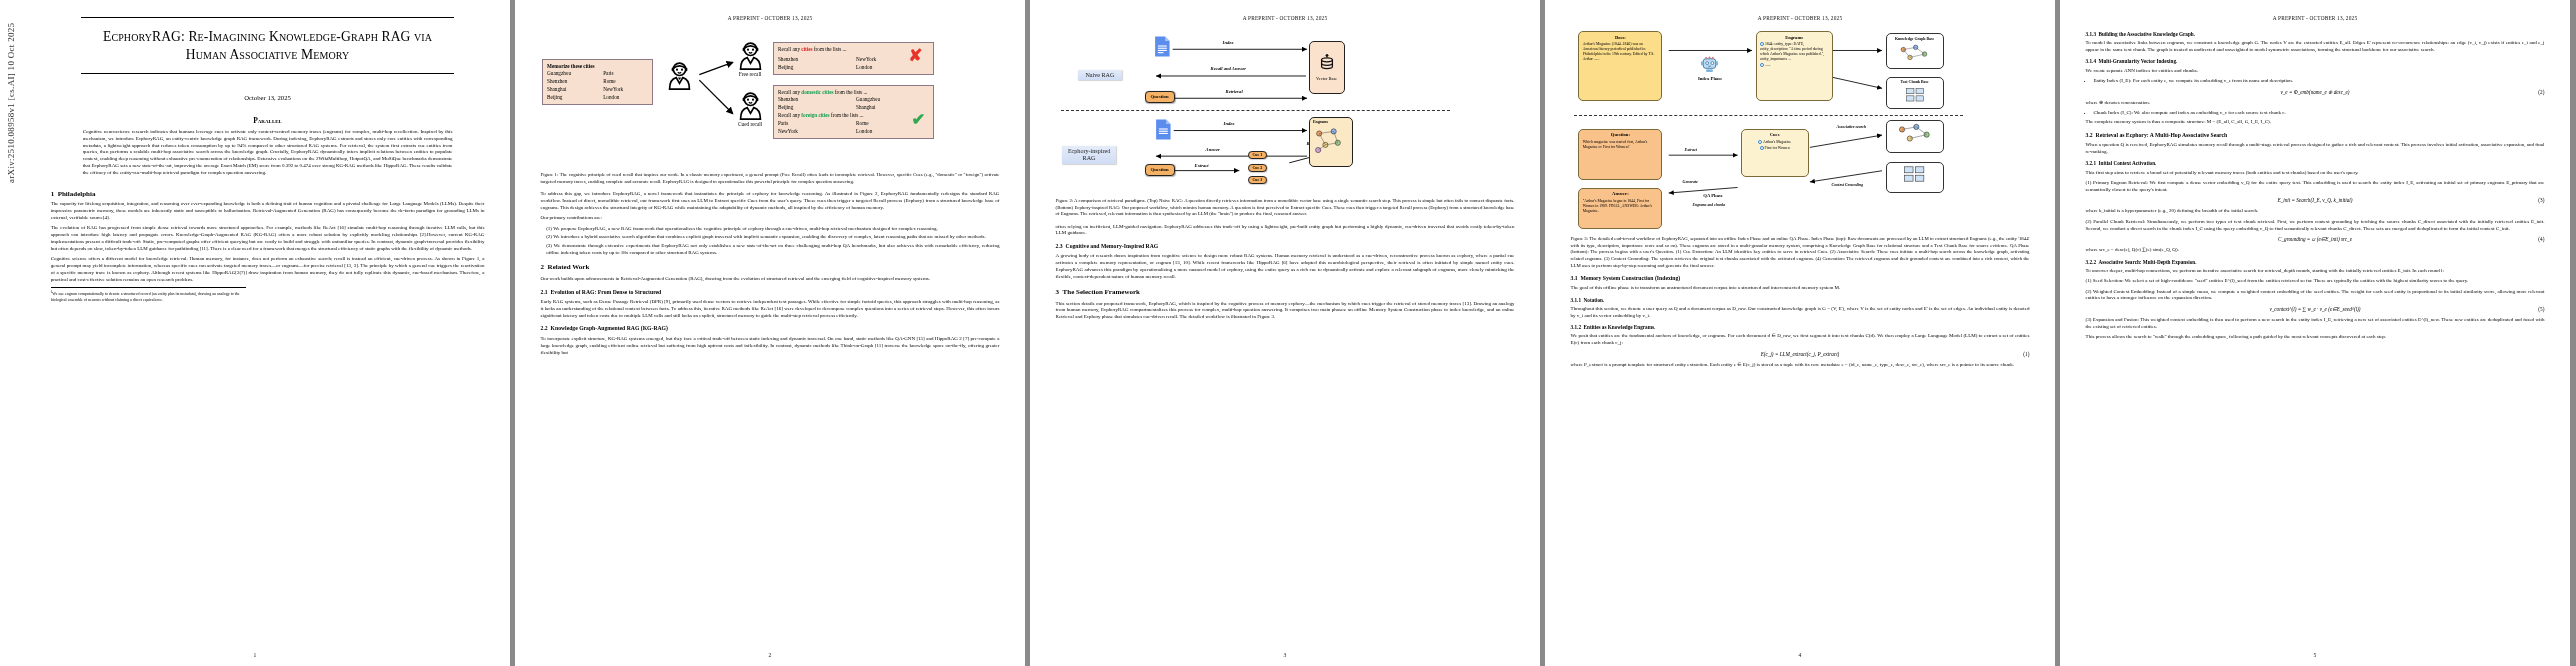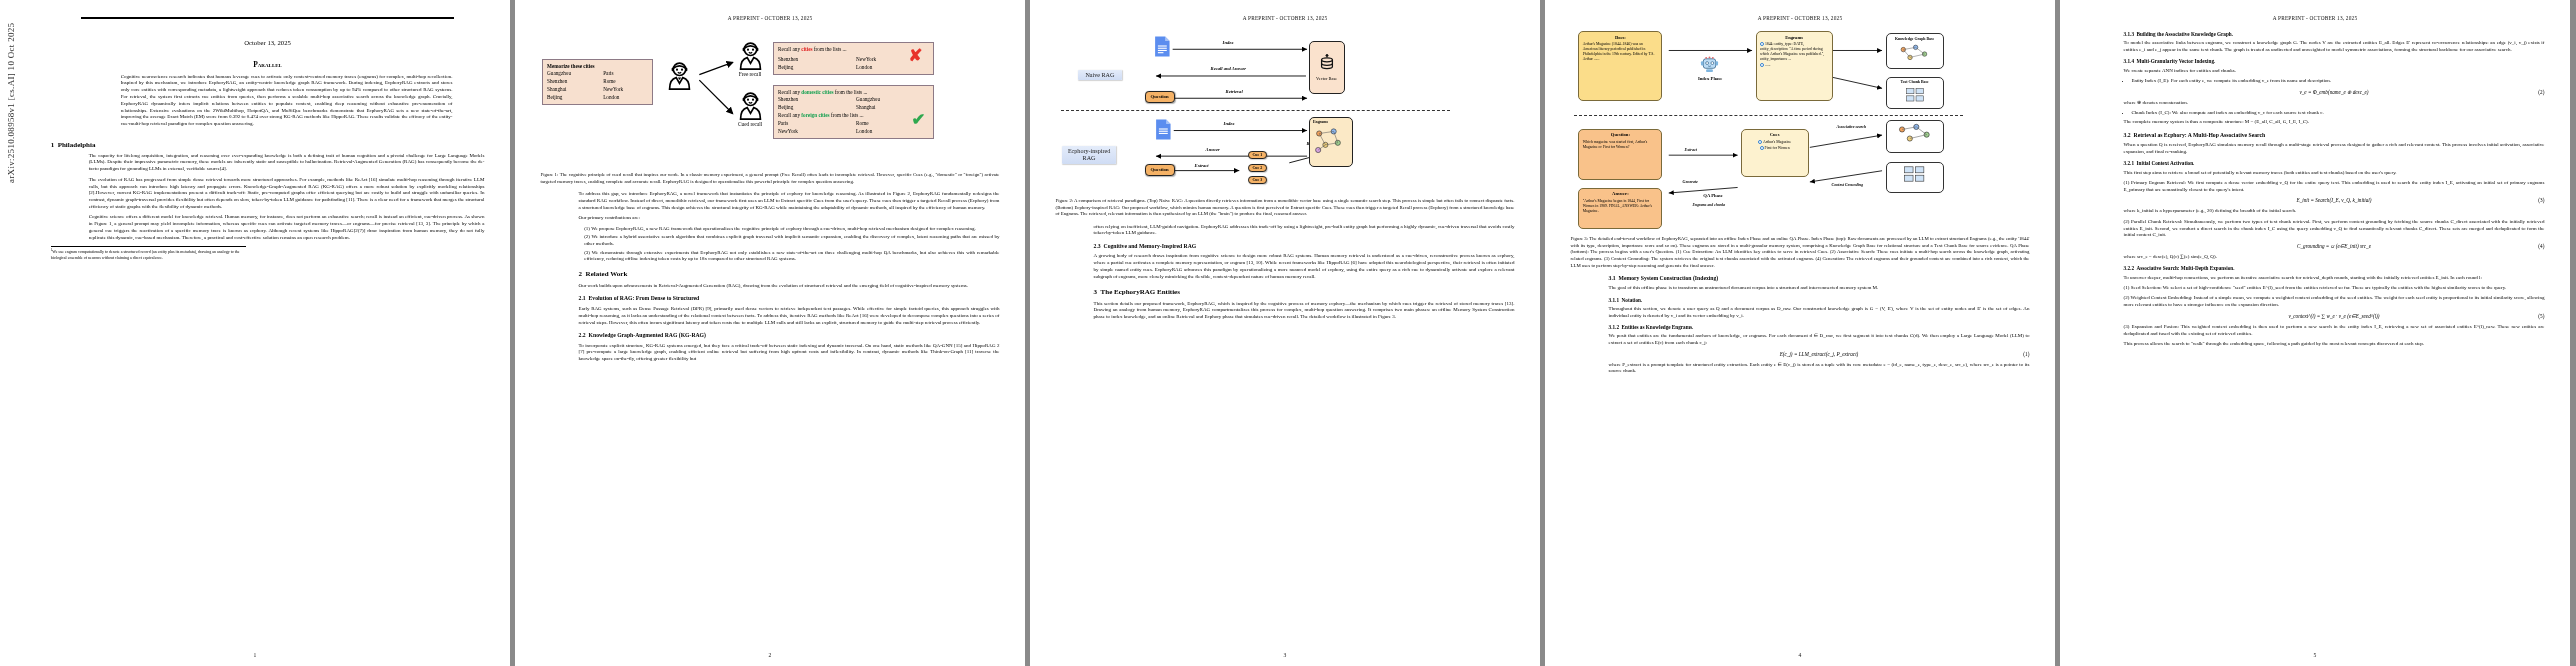--- a/index.html
+++ b/index.html
@@ -30,21 +30,21 @@
   .rule.thin { border-top:1.2px solid #000; }
   .ttl { text-align:center; font-variant:small-caps; font-size:13.6px; line-height:1.3;
          margin:10.6px auto 9.4px; width:88%; letter-spacing:0.1px; }
   .auth { text-align:center; margin-top:25.6px; }
   .auth .nm { font-weight:bold; font-size:7px; }
   .auth .af { font-size:6.7px; line-height:1.55; }
   .auth .em { font-family:"Liberation Mono", monospace; font-size:5.8px; margin-top:1.1px;}
   .date { text-align:center; font-size:6.7px; margin-top:20px; }
   .sec-h { text-align:center; font-variant:small-caps; font-size:7.5px; font-weight:bold; margin:14.5px 0 4.4px; }
   
-  .col { font-size:5px; line-height:1.365; text-align:justify; color:#000; hyphens:auto;margin-left:38px; }
+  .col { font-size:5px; line-height:1.365; text-align:justify; color:#000; hyphens:auto; }
   .col p { margin:0 0 3.6px 0; text-indent:0; }
   h2.num { font-size:7px; font-weight:bold; margin:7.2px 0 3.3px; }
   h3.num { font-size:5.7px; font-weight:bold; margin:5.6px 0 2.8px; }
   h4.num { font-size:5.2px; font-weight:bold; margin:4.4px 0 2.2px; }
   .fn { font-size:4px; line-height:1.35; border-top:0.6px solid #000; padding-top:1.7px; margin-top:3.9px; width:45%; }
   .cap { font-size:4.8px; line-height:1.38; text-align:justify; margin:4.4px 0 5.6px; }
   ol.rom { margin:2.2px 0 3.3px 0; padding-left:9.4px; font-size:5px; line-height:1.35;}
   ol.rom li { margin-bottom:1.9px; text-align:justify;}
   .eq { text-align:center; font-size:5.2px; margin:3.9px 0; font-style:italic; position:relative;}
   .eq .tag { position:absolute; right:0; font-style:normal; }
@@ -94,20 +94,24 @@
 </head>
 <body>
 
 <div class="sheet">
 
   <div class="page p1">
     <div class="arxiv">arXiv:2510.08958v1  [cs.AI]  10 Oct 2025</div>
 
     <div style="margin-left:16.7px;width:calc(100% - 16.7px)">
       <div class="rule"></div>
+      <div class="ttl">
+        <div>EcphoryRAG: Re-Imagining Knowledge-Graph RAG via</div>
+        <div>Human Associative Memory</div>
+      </div>
       <div class="rule thin"></div>
 
 
       <div class="date">October 13, 2025</div>
 
       <div class="sec-h">Parallel</div>
       <div class="col" style="padding:0 32px">
         <p>Cognitive neuroscience research indicates that humans leverage cues to activate only context-centred memory traces (engrams) for complex, multi-hop recollection. Inspired by this mechanism, we introduce EcphoryRAG, an entity-centric knowledge graph RAG framework. During indexing, EcphoryRAG extracts and stores only core entities with corresponding metadata, a lightweight approach that reduces token consumption by up to 94% compared to other structured RAG systems. For retrieval, the system first extracts cue entities from queries, then performs a scalable multi-hop associative search across the knowledge graph. Crucially, EcphoryRAG dynamically infers implicit relations between entities to populate context, enabling deep reasoning without exhaustive pre-enumeration of relationships. Extensive evaluations on the 2WikiMultihop, HotpotQA, and MuSiQue benchmarks demonstrate that EcphoryRAG sets a new state-of-the-art, improving the average Exact Match (EM) score from 0.392 to 0.474 over strong KG-RAG methods like HippoRAG. These results validate the efficacy of the entity-cue-multi-hop retrieval paradigm for complex question answering.</p>
       </div>
 
@@ -377,21 +381,21 @@
     <div class="cap">Figure 2: A comparison of retrieval paradigms. (Top) Naive RAG: A question directly retrieves information from a monolithic vector base using a single semantic search step. This process is simple but often fails to connect disparate facts. (Bottom) Ecphory-inspired RAG: Our proposed workflow, which mimics human memory. A question is first perceived to Extract specific Cues. These cues then trigger a targeted Recall process (Ecphory) from a structured knowledge base of Engrams. The retrieved, relevant information is then synthesized by an LLM (the "brain") to produce the final, reasoned answer.</div>
 
     <div class="col">
       <p>often relying on inefficient, LLM-guided navigation. EcphoryRAG addresses this trade-off by using a lightweight, pre-built entity graph but performing a highly dynamic, cue-driven traversal that avoids costly token-by-token LLM guidance.</p>
       <h3 class="num">
         <span>2.3</span>&nbsp;&nbsp;<span>Cognitive and Memory-Inspired RAG</span>
       </h3>
       <p>A growing body of research draws inspiration from cognitive science to design more robust RAG systems. Human memory retrieval is understood as a cue-driven, reconstructive process known as ecphory, where a partial cue activates a complete memory representation, or engram [13, 10]. While recent frameworks like HippoRAG [6] have adopted this neurobiological perspective, their retrieval is often initiated by simple named entity cues. EcphoryRAG advances this paradigm by operationalizing a more nuanced model of ecphory, using the entire query as a rich cue to dynamically activate and explore a relevant subgraph of engrams, more closely mimicking the flexible, context-dependent nature of human memory recall.</p>
 
       <h2 class="num">
-        <span>3</span>&nbsp;&nbsp;<span>The EcphoryRAG Entities</span>
+        <span>3</span>&nbsp;&nbsp;<span>The Selection Framework</span>
       </h2>
       <p>This section details our proposed framework, EcphoryRAG, which is inspired by the cognitive process of memory ecphory—the mechanism by which cues trigger the retrieval of stored memory traces [13]. Drawing an analogy from human memory, EcphoryRAG compartmentalizes this process for complex, multi-hop question answering. It comprises two main phases: an offline Memory System Construction phase to index knowledge, and an online Retrieval and Ecphory phase that simulates cue-driven recall. The detailed workflow is illustrated in Figure 3.</p>
     </div>
 
     <div class="pnum">3</div>
   </div>
 
   <div class="page">
     <div class="hdr">A PREPRINT - OCTOBER 13, 2025</div>
 

